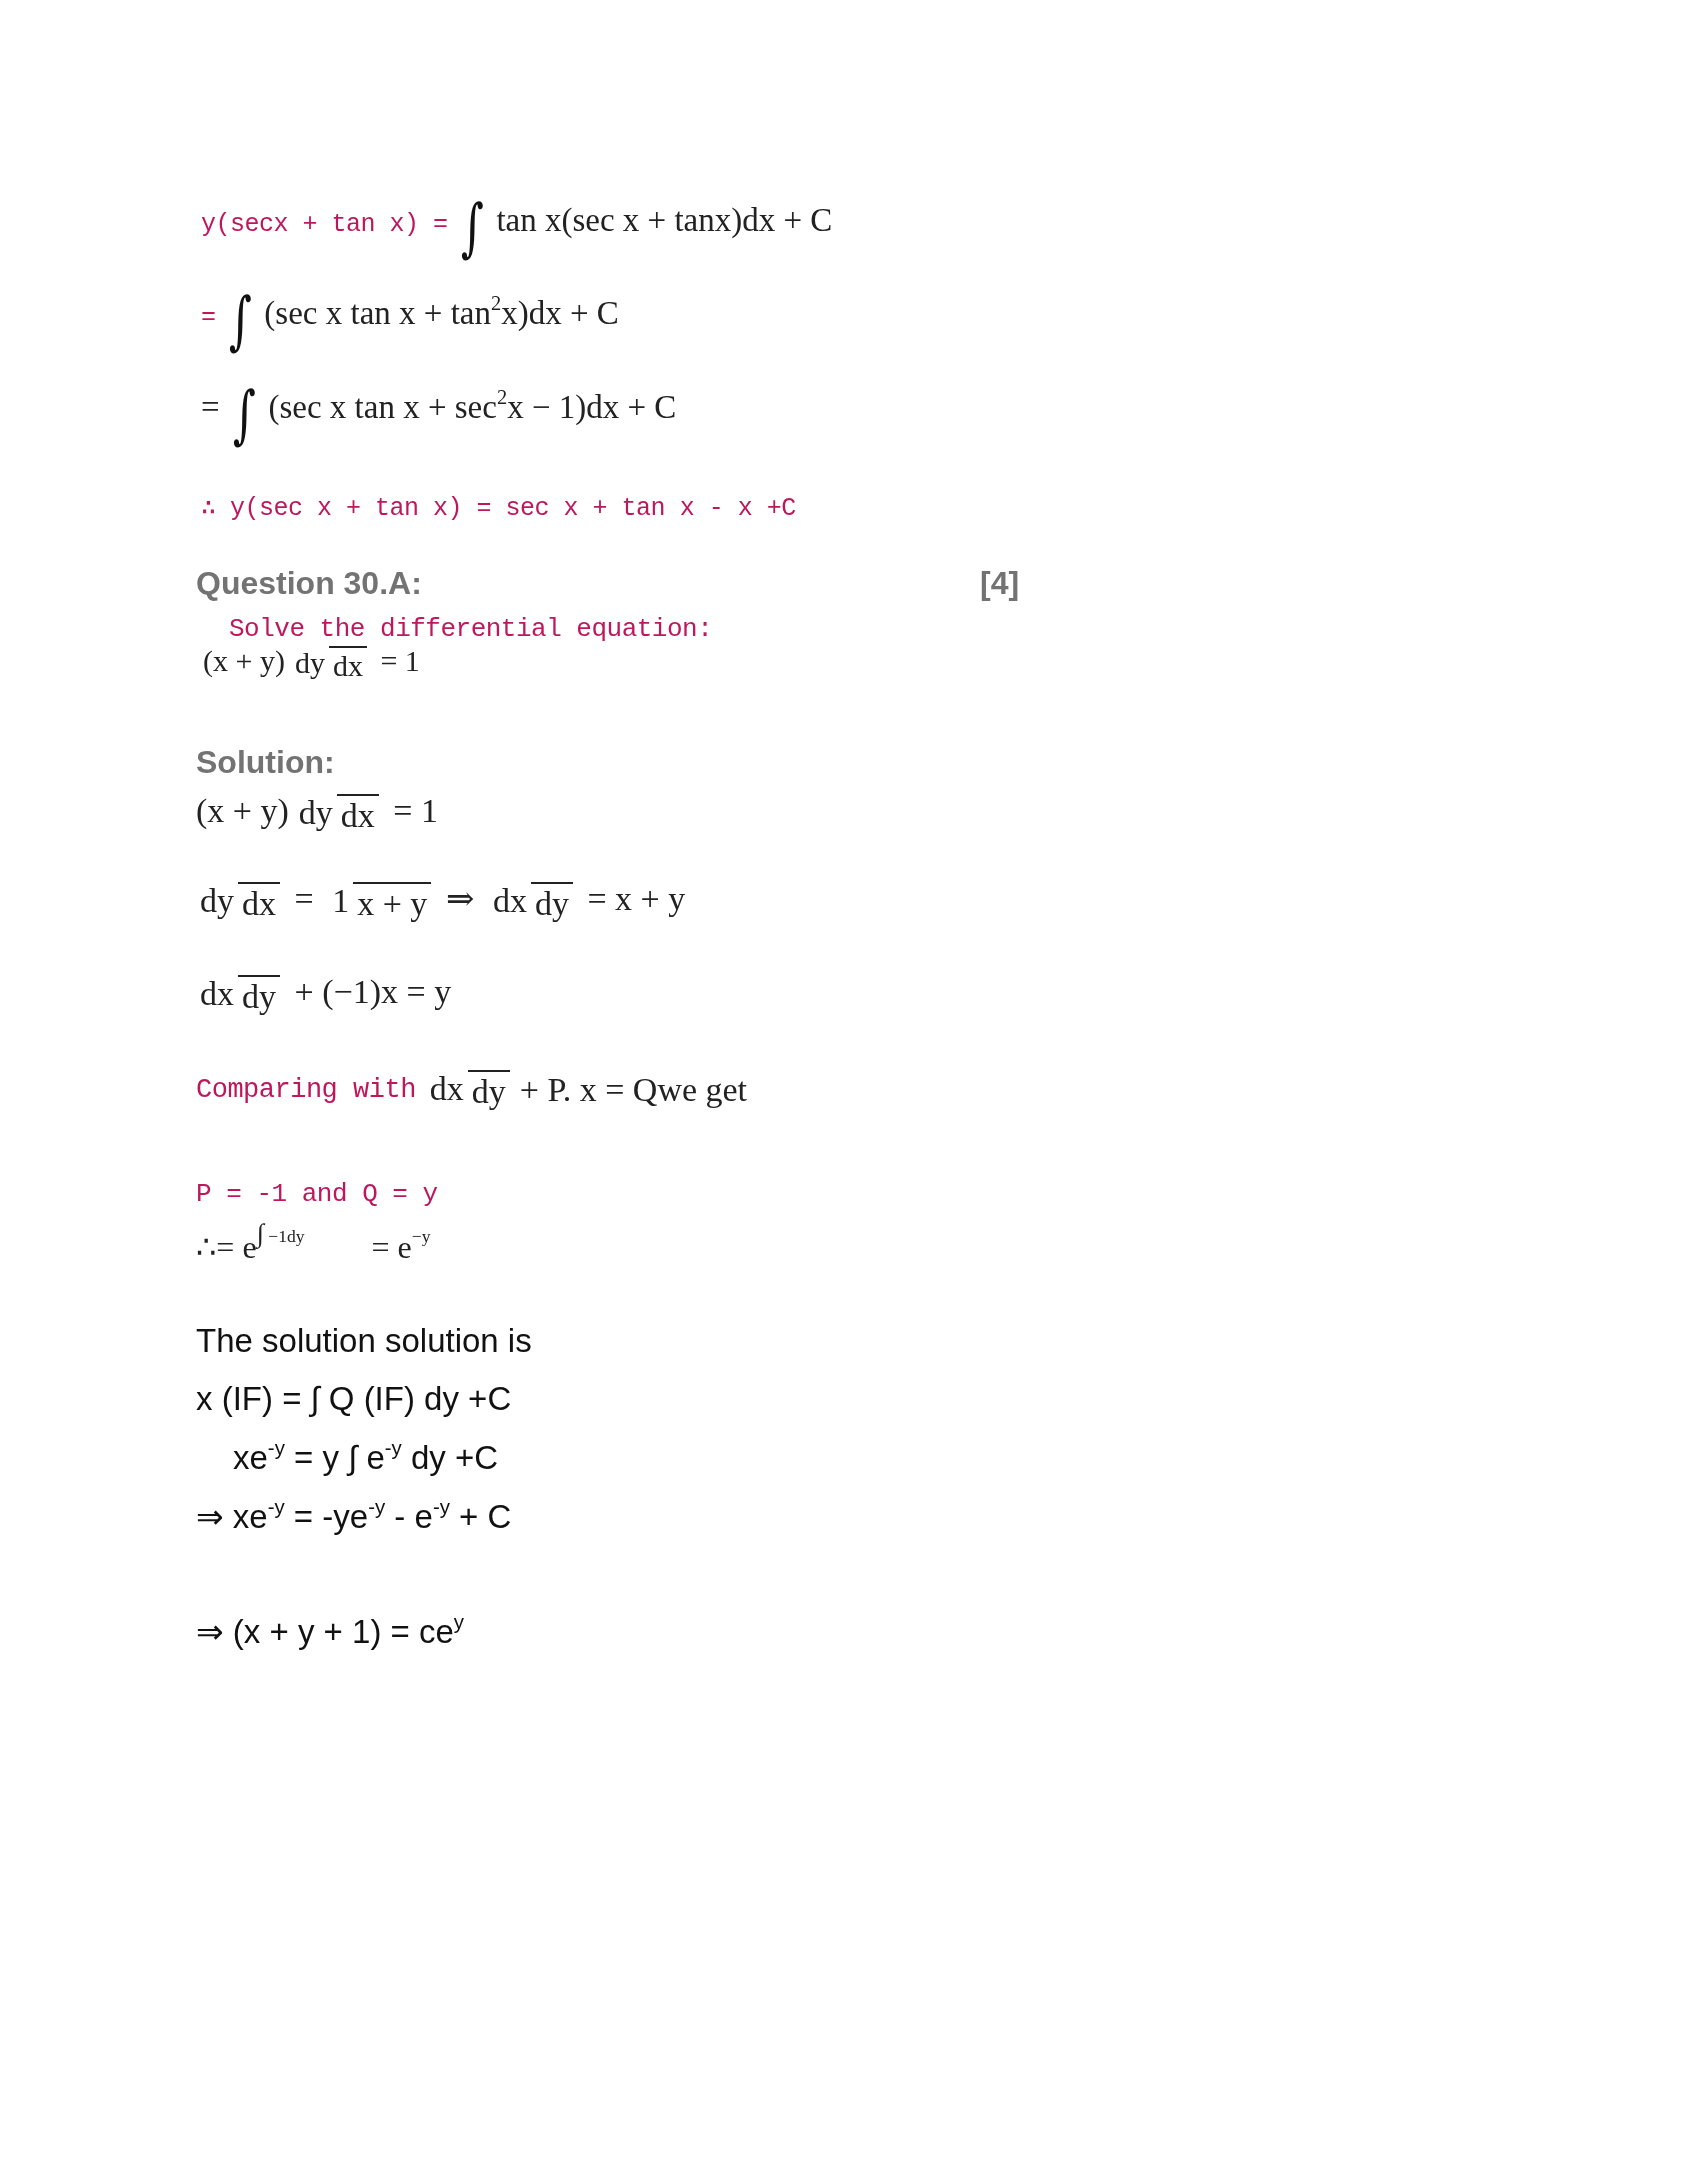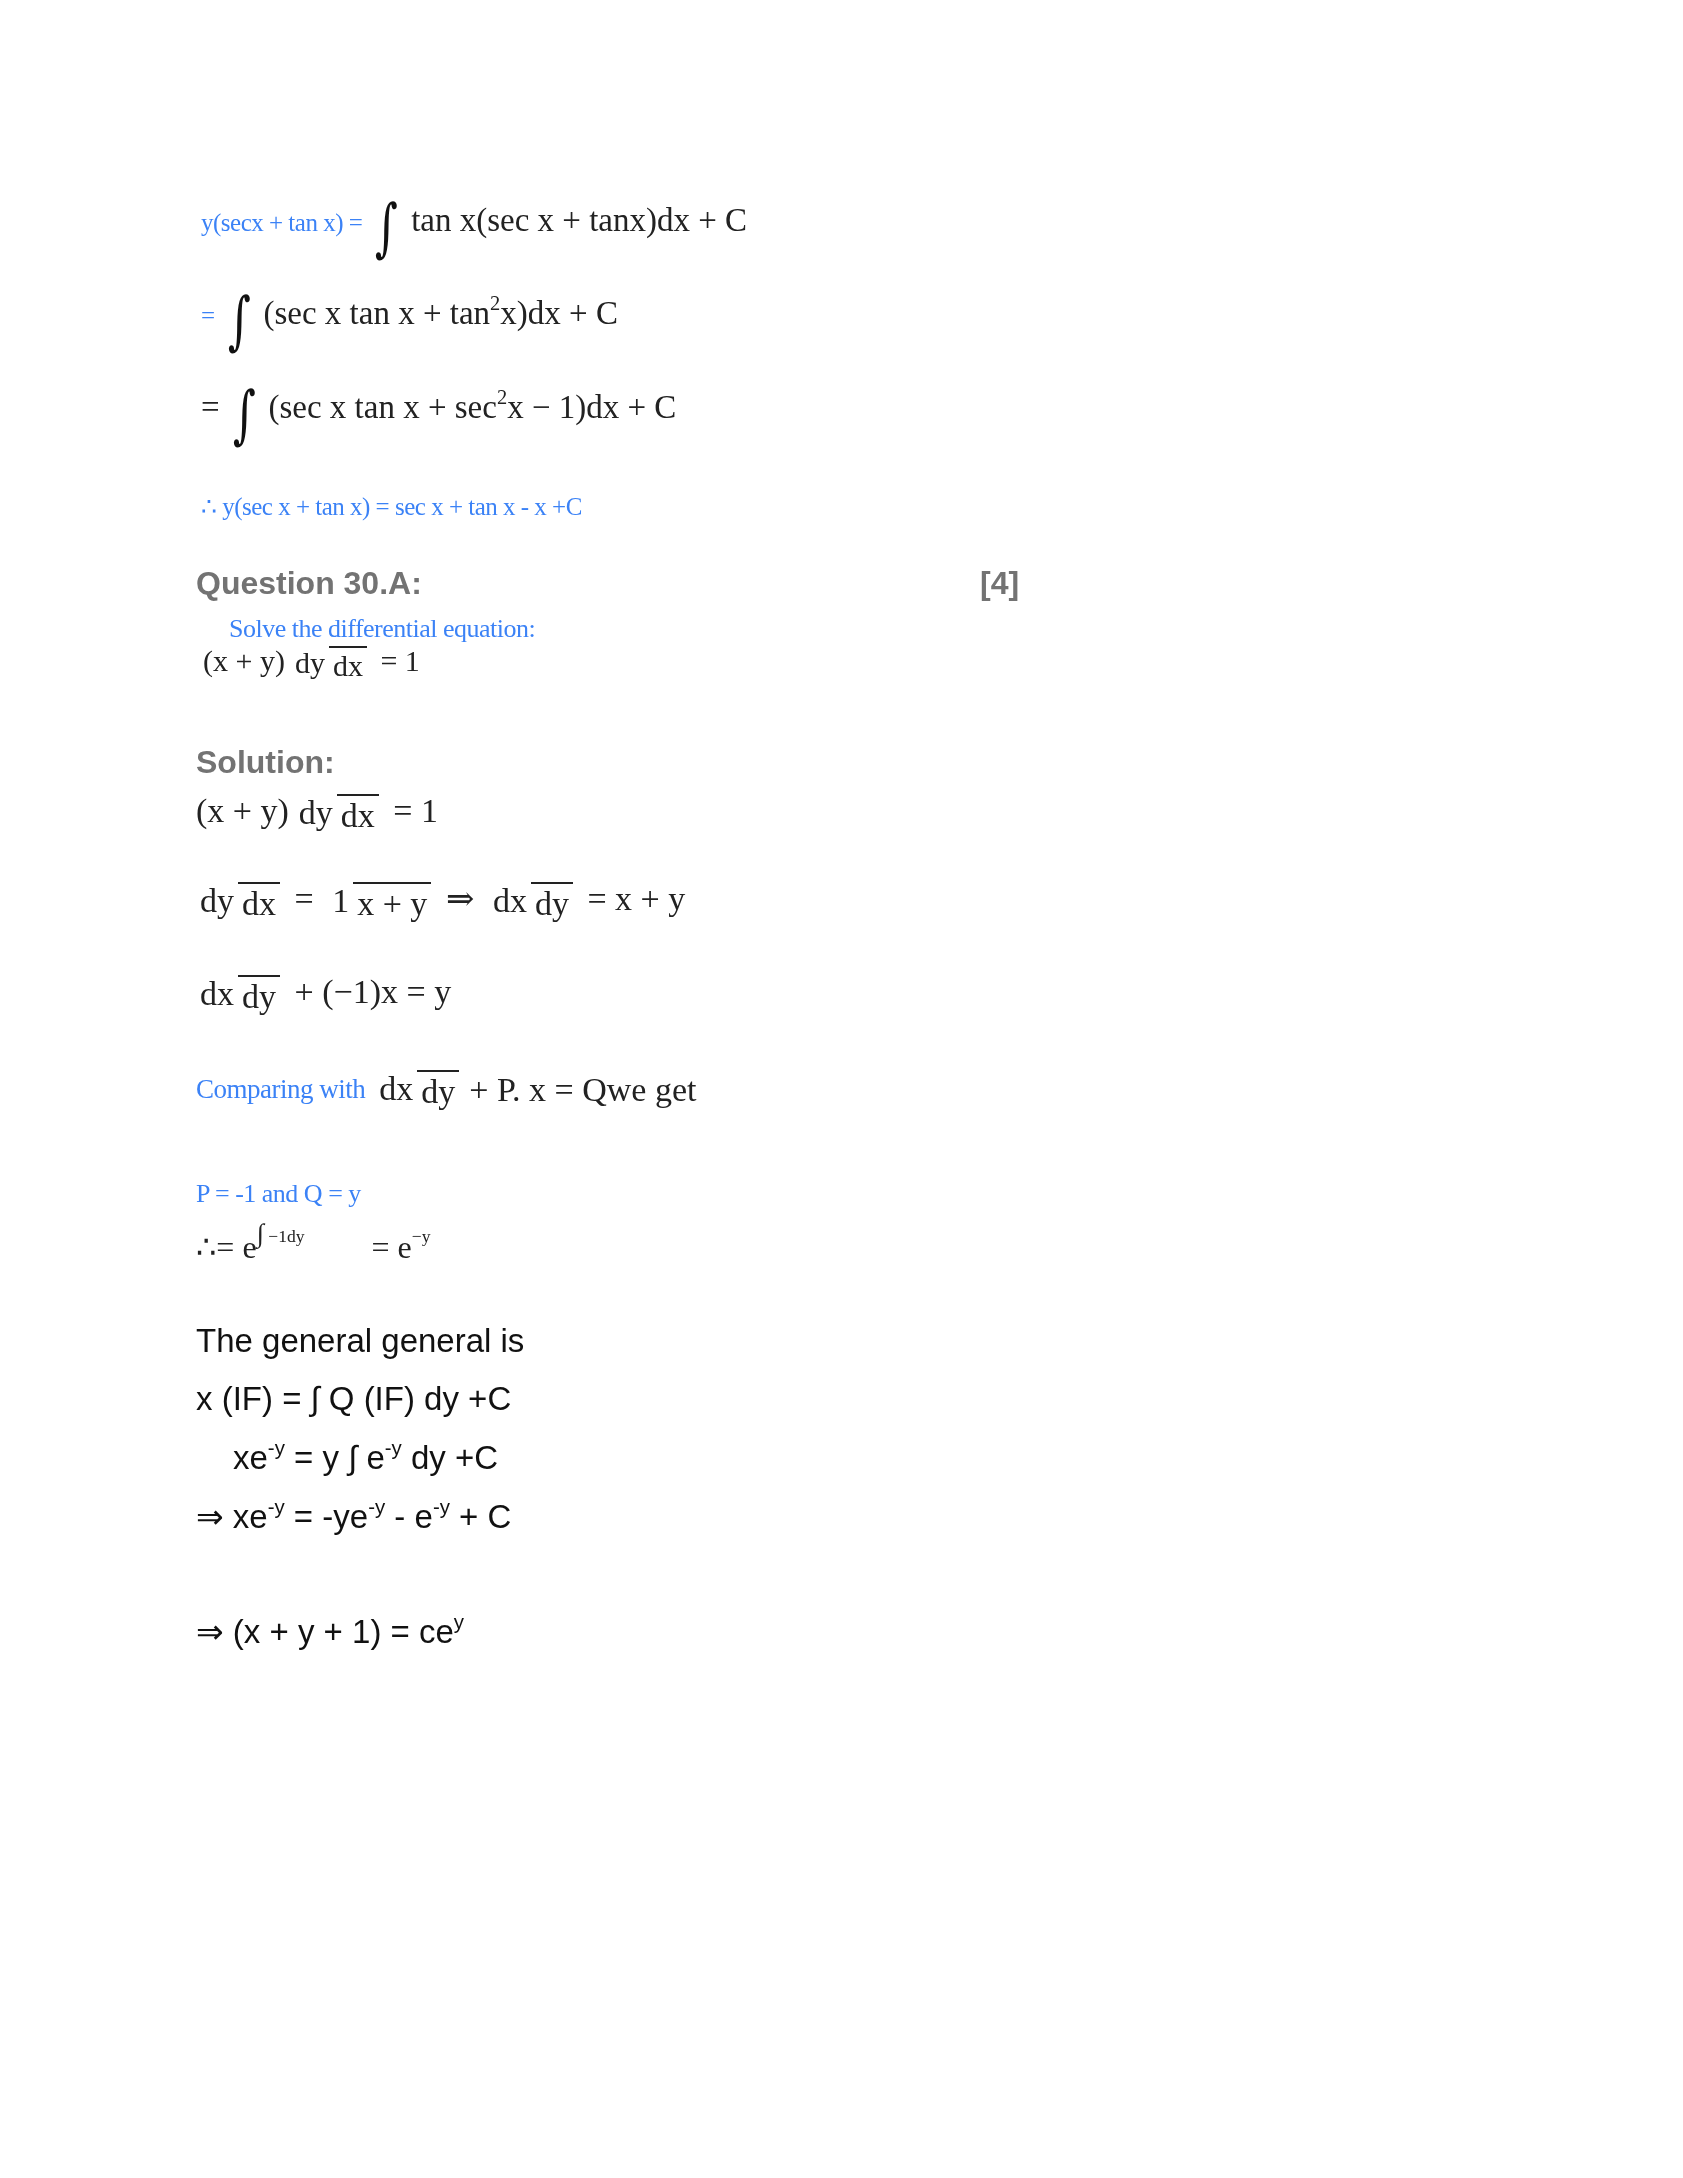--- a/index.html
+++ b/index.html
@@ -1,18 +1,18 @@
 <!DOCTYPE html>
 <html><head>
 <meta charset="utf-8">
 <style>
   html, body { margin: 0; padding: 0; background: #ffffff; }
   body { width: 1683px; height: 2178px; position: relative; overflow: hidden; color: #111; }
   .abs { position: absolute; white-space: nowrap; }
-  .ui { font-family: Liberation Serif, serif; font-size: 25px; color: #3b82f6; letter-spacing: -0.5px; }
+  .ui { font-family: Liberation Mono, monospace; font-size: 25px; color: #be185d; letter-spacing: -0.5px; }
   .math { font-family: "Liberation Serif", "DejaVu Serif", serif; font-size: 33px; color: #222; }
   .math-lg { font-family: "Liberation Serif", "DejaVu Serif", serif; font-size: 34px; color: #222; }
   .arial { font-family: "Liberation Sans", sans-serif; font-size: 33px; color: #111; }
   .heading { font-family: "Liberation Sans", sans-serif; font-size: 32px; font-weight: bold; color: #737373; }
   .integral { font-family: "DejaVu Serif", serif; font-size: 63px; font-style: italic; display: inline-block; transform: scaleX(0.7); vertical-align: middle; line-height: 1; margin: 0 4px; }
   .frac { display: inline-flex; flex-direction: row; align-items: center; vertical-align: middle; margin: 0 6px; }
   .frac .num { padding: 0 4px 2px; line-height: 1.05; }
   .frac .den { padding: 2px 4px 0; line-height: 1.05; border-top: 2.5px solid #222; }
   sup { font-size: 0.62em; vertical-align: 0.7em; line-height: 0; }
   .sup-small { font-size: 0.55em; vertical-align: 0.9em; line-height: 0; }
@@ -97,21 +97,21 @@
     </span>
   <span class="math-lg" style="vertical-align:middle;">+ P. x = Qwe get</span>
 </div>
 
 <div class="abs ui" style="left:196px; top:1179px; font-size:26px;">P = -1 and Q = y</div>
 
 <div class="abs math-lg" style="left:196px; top:1228px; font-size:32px;">
   <span>∴= e</span><span class="sup-small"><span style="font-size:1.5em;">∫</span><span> −1dy</span></span><span style="margin-left:59px;"> = e</span><span class="sup-small">−y</span>
 </div>
 
-<div class="abs arial" style="left:196px; top:1322px;">The general general is</div>
+<div class="abs arial" style="left:196px; top:1322px;">The solution solution is</div>
 
 <div class="abs arial" style="left:196px; top:1380px;">x (IF) = ∫ Q (IF) dy +C</div>
 
 <div class="abs arial" style="left:196px; top:1439px;margin-left:37px;">
   <span>xe</span><sup>-y</sup><span> = y ∫ e</span><sup>-y</sup><span> dy +C</span>
 </div>
 
 <div class="abs arial" style="left:196px; top:1497px;">
   <span>⇒ xe</span><sup>-y</sup><span> = -ye</span><sup>-y</sup><span> - e</span><sup>-y</sup><span> + C</span>
 </div>

